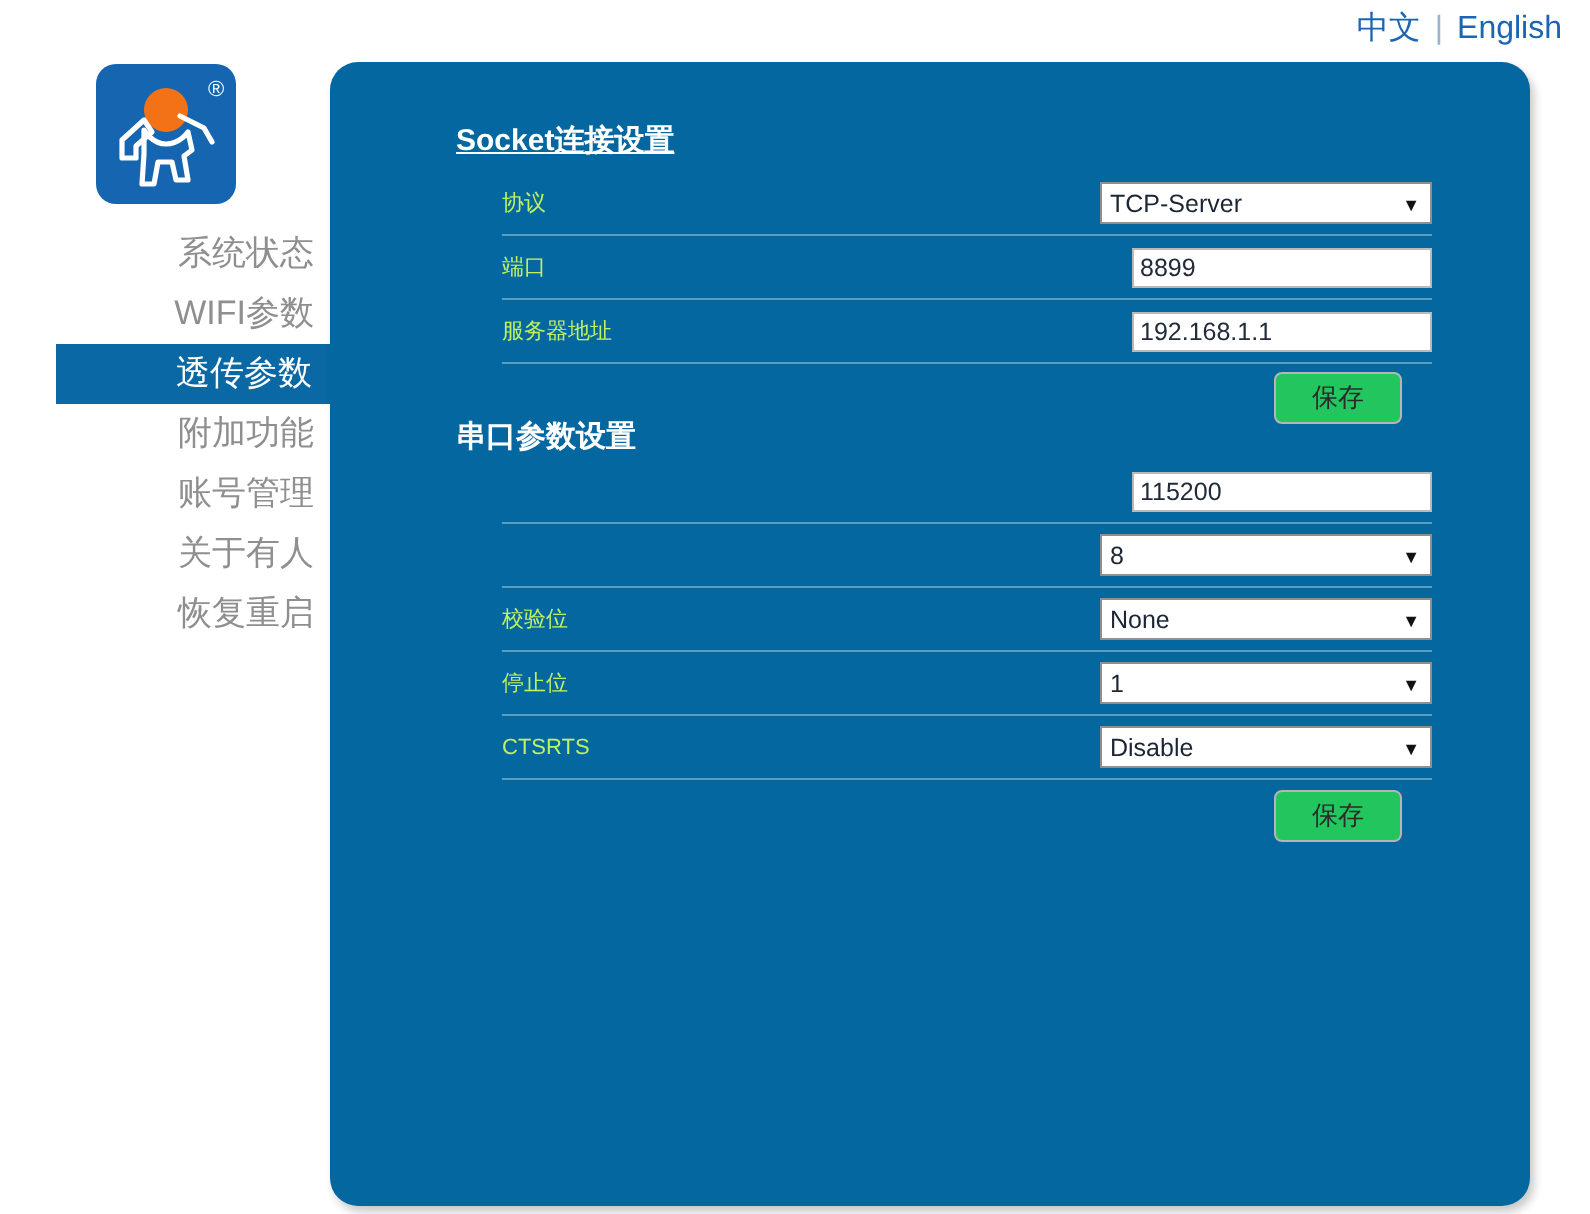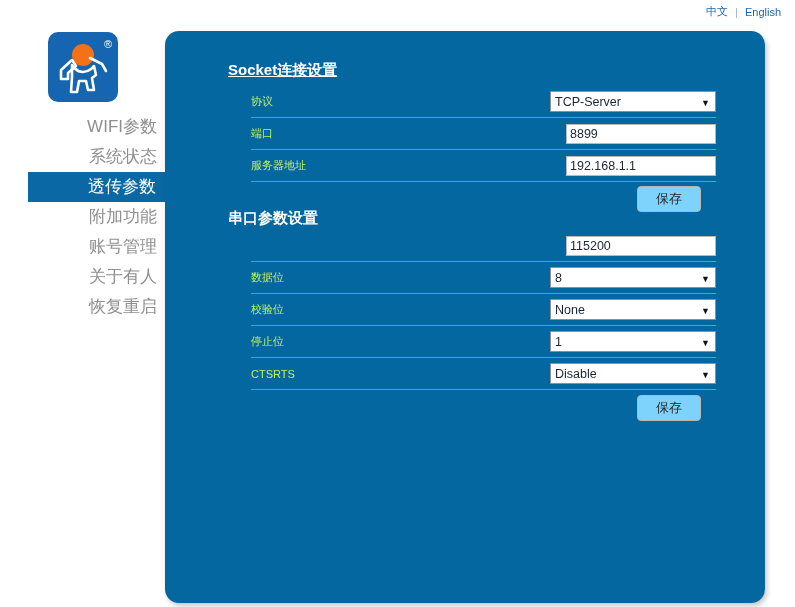--- a/index.html
+++ b/index.html
@@ -8,21 +8,21 @@
     width: 795px; height: 607px;
     background: #ffffff;
     font-family: "Liberation Sans", "DejaVu Sans", sans-serif;
     overflow: hidden;
   }
   .page { position: relative; width: 795px; height: 607px; }
 
   
   .lang-bar {
     position: absolute; top: 4px; right: 14px;
-    font-size: 11px; color: #1a66b3;
+    font-size: 16px; color: #1a66b3;
     display: flex; align-items: center; gap: 7px;
   }
   .lang-link { color: #1a66b3; text-decoration: none; cursor: pointer; }
   .lang-sep { color: #9ab4cf; }
 
   
   .sidebar {
     position: absolute; left: 0; top: 28px;
     width: 166px; height: 300px;
   }
@@ -96,21 +96,21 @@
   }
   .sel .arrow {
     position: absolute; right: 5px; top: 50%;
     transform: translateY(-45%);
     font-size: 9px; color: #111;
   }
 
   .save-btn {
     position: absolute;
     width: 64px; height: 26px; border-radius: 4px;
-    background: #7dd3fc; border: 1px solid #b5b5b5;
+    background: #22c55e; border: 1px solid #b5b5b5;
     color: #2a2a2a; font-size: 13px;
     font-family: "Liberation Sans", sans-serif;
     cursor: pointer; display: flex;
     align-items: center; justify-content: center;
   }
   #save-socket { left: 472px; top: 155px; }
   #save-serial { left: 472px; top: 364px; }
 </style>
 </head>
 <body>
@@ -130,22 +130,22 @@
           <circle cx="35" cy="23" r="11" fill="#f47216"></circle>
           <path d="M24 28 L13 38 L13 47 L20 47 L20 41 L28 34 Z" fill="none" stroke="#ffffff" stroke-width="2.6" stroke-linejoin="round"></path>
           <path d="M42 26 L54 32 L58 39" fill="none" stroke="#ffffff" stroke-width="2.6" stroke-linecap="round" stroke-linejoin="round"></path>
           <path d="M24 33 C24 33 28 40 35 40 C42 40 46 34 46 34 L48 43 L44 46 L46 58 L40 58 L38 49 L31 49 L29 60 L23 60 L24 45 Z" fill="none" stroke="#ffffff" stroke-width="2.6" stroke-linejoin="round"></path>
           <text x="56" y="16" font-size="11" fill="#ffffff" font-family="Liberation Sans, sans-serif">®</text>
         </svg>
       </div>
     </div>
 
     <div class="nav">
+      <div class="nav-item">系统状态</div>
       <div class="nav-item">WIFI参数</div>
-      <div class="nav-item">系统状态</div>
       <div class="nav-item active">透传参数</div>
       <div class="nav-item">附加功能</div>
       <div class="nav-item">账号管理</div>
       <div class="nav-item">关于有人</div>
       <div class="nav-item">恢复重启</div>
     </div>
   </div>
 
   <div class="panel">
 
@@ -182,21 +182,20 @@
     <div class="section-title" id="sec-serial">串口参数设置</div>
 
     <div class="form-block" id="block-serial">
       <div class="row">
         <div class="ctrl">
           <input class="field" type="text" value="115200" style="">
         </div>
       </div>
 
       <div class="row">
-        <span class="row-label">数据位</span>
         <div class="ctrl">
           <div class="sel">
             <span>8</span>
             <span class="arrow">▼</span>
           </div>
         </div>
       </div>
 
       <div class="row">
         <span class="row-label">校验位</span>

